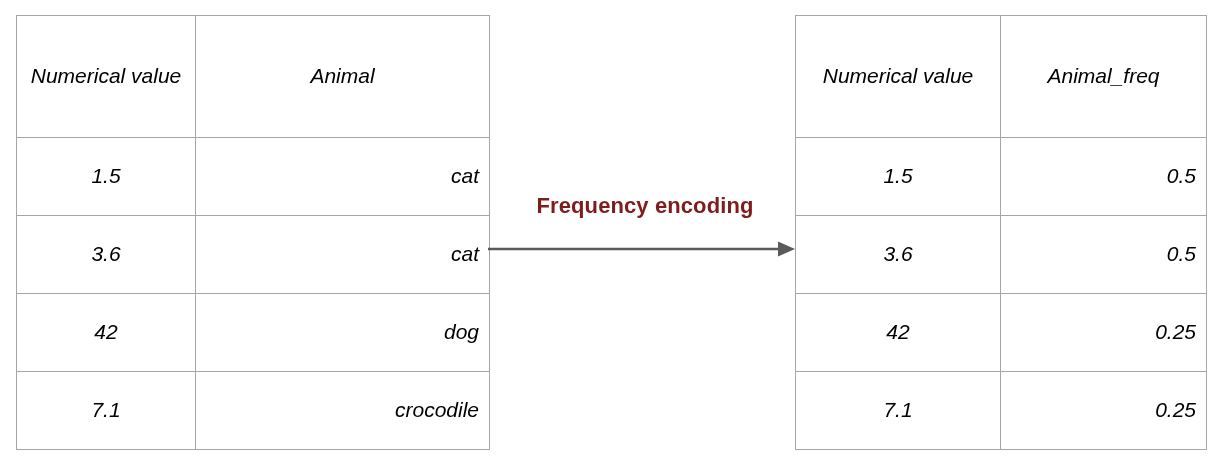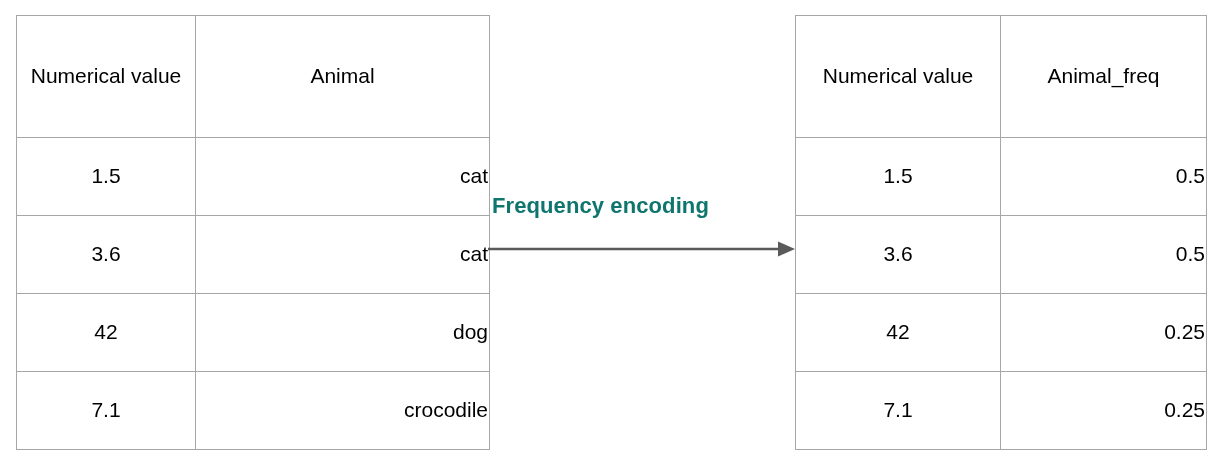--- a/index.html
+++ b/index.html
@@ -19,38 +19,39 @@
     background: #ffffff;
     overflow: hidden;
   }
 
   
   .data-table {
     position: absolute;
     border-collapse: collapse;
     table-layout: fixed;
     background: #fca5a5;
+    font-style: italic;
   }
   .data-table td, .data-table th {
     border: 1px solid #a6a6a6;
     font-weight: normal;
     font-size: 21px;
     color: #000000;
     line-height: 1.18;
     vertical-align: middle;
     background: #ffffff;
   }
   .data-table th {
     height: 117px;
     text-align: center;
     padding: 2px 8px;
   }
   .data-table td {
     height: 73px;
-    padding: 2px 1px;
+    padding: 2px 10px;
   }
   .col-num {
     text-align: center;
   }
   .col-cat {
     text-align: right;
   }
 
   
   #table-left {
@@ -74,24 +75,24 @@
     left: 488px;
     top: 236px;
     width: 308px;
     height: 26px;
   }
   #arrow-label {
     position: absolute;
     left: 492px;
     top: 193px;
     width: 306px;
-    text-align: left;
+    text-align: center;
     font-size: 22px;
     font-weight: bold;
-    color: #0f766e;
+    color: #7f1d1d;
     letter-spacing: 0.1px;
     white-space: nowrap;
   }
 </style>
 </head>
 <body>
 
 <div id="canvas">
 
   <table class="data-table" id="table-left">

